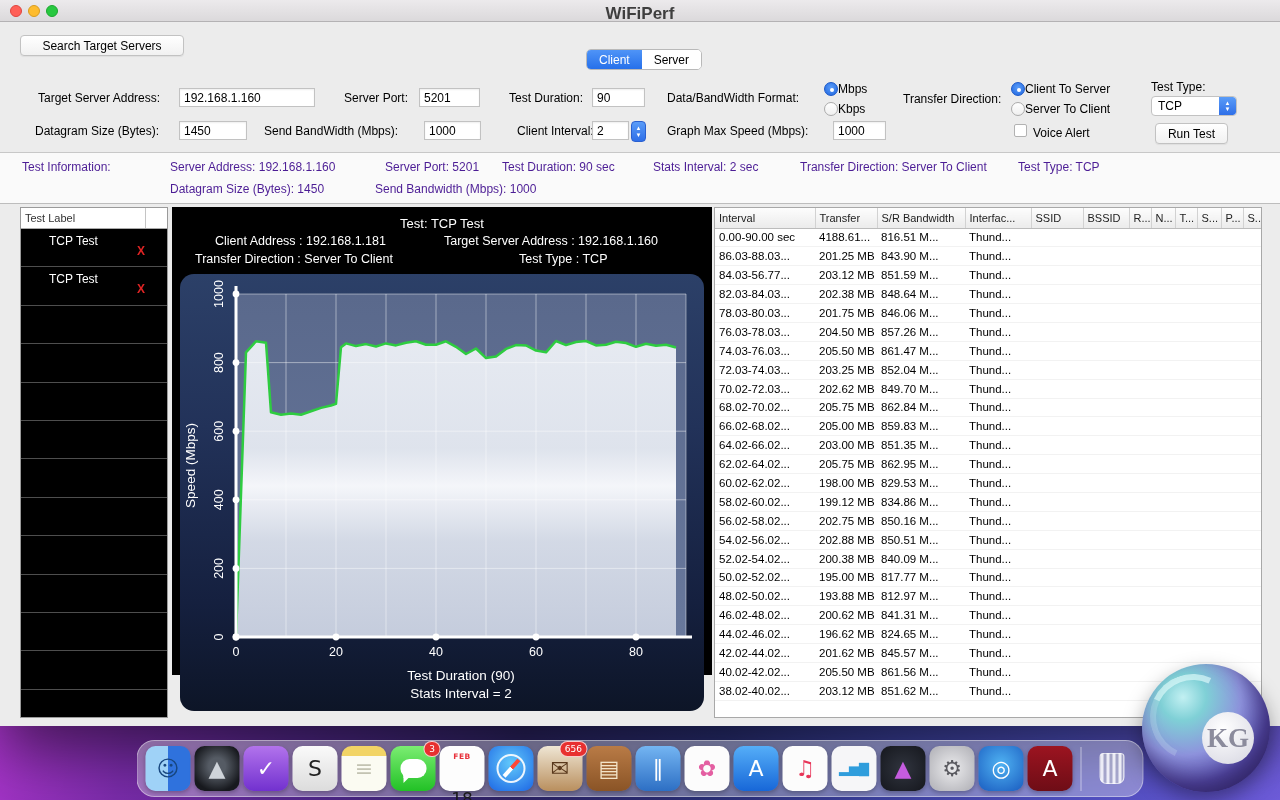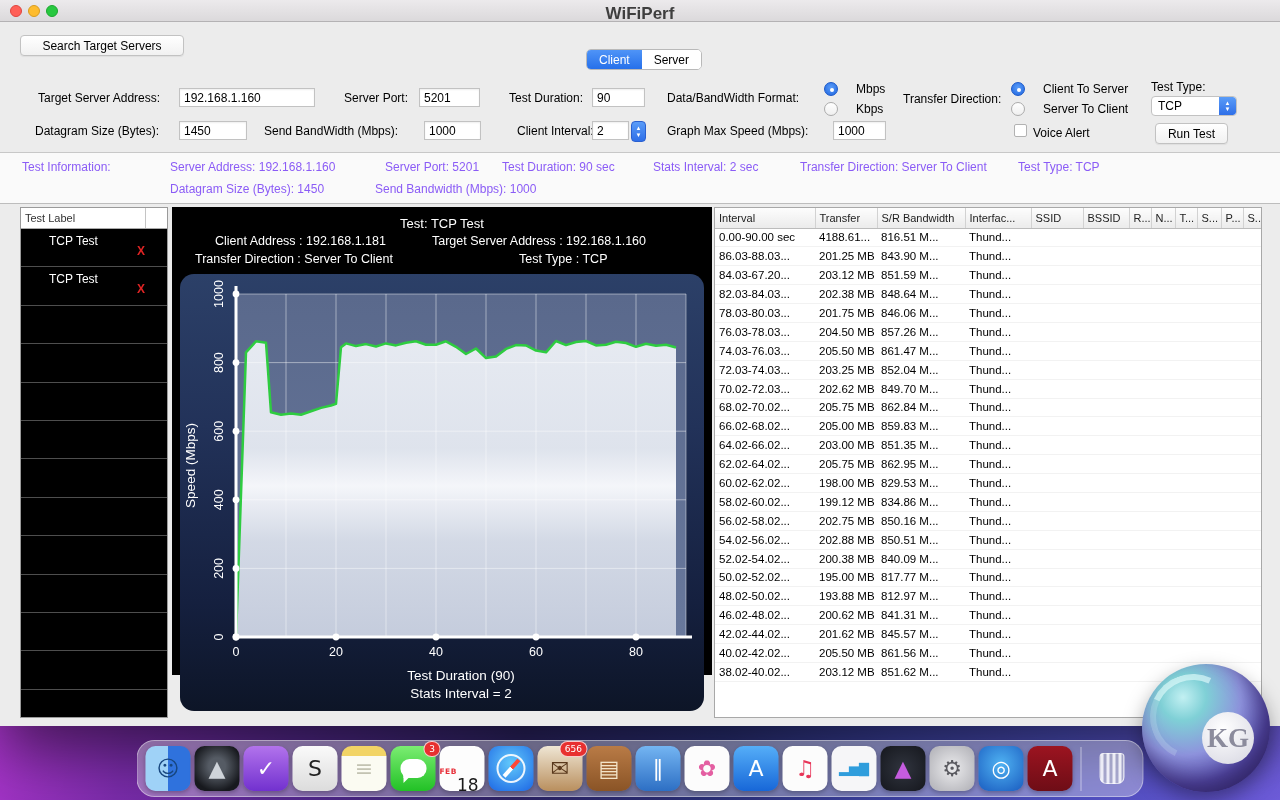--- a/index.html
+++ b/index.html
@@ -28,42 +28,42 @@
 
   .seg { position:absolute; left:586px; top:49px; height:21px; display:flex; border:1px solid #b9b9b9;
     border-radius:5px; overflow:hidden; font-size:12px; background:#fff; }
   .seg .opt { padding:0 12px; display:flex; align-items:center; color:#000; background:#fff; }
   .seg .opt.on { background:linear-gradient(#4f94f7,#2670ea); color:#fff; }
 
   .lbl { position:absolute; font-size:12px; color:#000; white-space:nowrap; }
   .field { position:absolute; height:19px; background:#fff; border:1px solid #c2c2c2; font-size:12px;
     padding:0 4px; color:#000; font-family:inherit; box-shadow:inset 0 1px 2px rgba(0,0,0,.07); }
 
-  .radio { position:absolute; display:flex; align-items:center; gap:18px; font-size:12px; height:16px; }
+  .radio { position:absolute; display:flex; align-items:center; gap:0; font-size:12px; height:16px; }
   .radio .dot { width:14px; height:14px; border-radius:50%; border:1px solid #ababab;
     background:linear-gradient(#fff,#efefef); position:relative; flex:0 0 auto; }
   .radio.on .dot { background:radial-gradient(circle at 50% 38%,#5a9cf8,#1f66e0); border-color:#1a58c8; }
   .radio.on .dot::after { content:""; position:absolute; left:5px; top:5px; width:4px; height:4px;
     border-radius:50%; background:#fff; }
 
   .checkbox { position:absolute; width:13px; height:13px; background:#fff; border:1px solid #b2b2b2; border-radius:2px; }
 
   .select { position:absolute; background:#fff; border:1px solid #c2c2c2; border-radius:4px;
     display:flex; align-items:center; font-size:12px; overflow:hidden; }
   .select .val { flex:1; padding:0 6px; }
   .arrows { width:17px; align-self:stretch; background:linear-gradient(#5a9cf8,#2f6fe8);
     color:#fff; display:flex; flex-direction:column; align-items:center; justify-content:center;
     font-size:6px; line-height:6.5px; border-radius:0 3px 3px 0; }
   .stepper { position:absolute; width:15px; height:21px; background:linear-gradient(#5a9cf8,#2f6fe8);
     border-radius:4px; color:#fff; display:flex; flex-direction:column; align-items:center;
     justify-content:center; font-size:6px; line-height:6.5px; border:1px solid #2a60d0; }
 
   .infobar { position:absolute; left:0; top:152px; width:1280px; height:52px; background:#fafafa;
     border-top:1px solid #c8c8c8; border-bottom:1px solid #bdbdbd; }
-  .ilabel { position:absolute; font-size:12px; color:#8b5cf6; white-space:nowrap; }
+  .ilabel { position:absolute; font-size:12px; color:#4c1d95; white-space:nowrap; }
 
   .sidebar { position:absolute; left:20px; top:207px; width:148px; height:511px; background:#000;
     border:1px solid #9a9a9a; overflow:hidden; }
   .sidebar-header { height:21px; background:#fff; border-bottom:1px solid #aaa; display:flex; font-size:11px; color:#333; }
   .sidebar-header .h1 { width:125px; padding:4px 0 0 4px; border-right:1px solid #c4c4c4; }
   .sidebar-header .h2 { flex:1; }
   .srow { height:38.4px; border-bottom:1px solid #4e4e4e; position:relative; background:#000; }
   .slabel { position:absolute; left:28px; top:5px; color:#fff; font-size:12px; }
   .sx { position:absolute; right:22px; top:15px; color:#e02424; font-size:12px; font-weight:bold; }
 
@@ -91,21 +91,21 @@
     font-family:"DejaVu Sans",sans-serif; flex:0 0 auto; }
   .badge { position:absolute; top:-5px; right:-5px; background:#e83030; color:#fff; border-radius:9px;
     font-size:9px; line-height:1; padding:2.5px 4.5px; border:1px solid rgba(255,255,255,.75); }
   .dsep { width:1px; height:44px; background:rgba(255,255,255,.5); margin:0 4px; flex:0 0 auto; }
   .bubble { width:26px; height:19px; background:#fff; border-radius:9px; position:relative; }
   .bubble::after { content:""; position:absolute; left:3px; bottom:-5px; width:0; height:0;
     border:5px solid transparent; border-top-color:#fff; border-left-color:#fff; }
   .compass { width:29px; height:29px; border:2.5px solid rgba(255,255,255,.9); border-radius:50%; position:relative; }
   .compass::after { content:""; position:absolute; left:10.5px; top:1px; width:3.5px; height:22px;
     background:linear-gradient(#ff4636 50%,#ffffff 50%); transform:rotate(42deg); }
-  .cal { width:100%; height:100%; display:flex; flex-direction:row; align-items:center; padding-top:6px; }
+  .cal { width:100%; height:100%; display:flex; flex-direction:column; align-items:center; padding-top:6px; }
   .cal-m { font-size:7.5px; font-weight:bold; color:#e8303a; letter-spacing:.5px; }
   .cal-d { font-size:17px; color:#1a1a1a; line-height:1.15;margin-top:29px; }
   .trash-shape { width:25px; height:31px; border:1px solid rgba(255,255,255,.65); border-radius:4px 4px 7px 7px;
     background:repeating-linear-gradient(90deg,rgba(255,255,255,.85) 0 3px,rgba(190,192,205,.55) 3px 6px); }
 
   .kg { position:absolute; right:10px; bottom:8px; width:128px; height:128px; border-radius:50%;
     background:radial-gradient(circle at 32% 26%,#c2f0f2 0%,#7fd0d6 18%,#8e93dd 45%,#584ead 68%,#322b6d 100%);
     box-shadow:inset -8px -12px 22px rgba(35,20,75,.55), 0 8px 20px rgba(0,0,0,.35); }
   .kg::before { content:""; position:absolute; left:8px; top:10px; width:74px; height:74px; border-radius:50%;
     border-top:6px solid rgba(225,250,250,.65); border-left:6px solid rgba(225,250,250,.2);
@@ -220,21 +220,21 @@
           <div class="srow"></div>
           <div class="srow"></div>
           <div class="srow"></div>
           <div class="srow"></div>
         </div>
     </div>
 
     <div class="chartpanel">
       <div class="ctitle">Test: TCP Test</div>
       <span class="chead" style="left:43px;top:27px">Client Address : 192.168.1.181</span>
-      <span class="chead" style="left:260px;top:27px">Target Server Address : 192.168.1.160</span>
+      <span class="chead" style="left:272px;top:27px">Target Server Address : 192.168.1.160</span>
       <span class="chead" style="left:23px;top:45px">Transfer Direction : Server To Client</span>
       <span class="chead" style="left:347px;top:45px">Test Type : TCP</span>
       <div class="chartbox"><svg width="524" height="437" viewBox="0 0 524 437">
             <defs>
               <linearGradient id="fillg" gradientUnits="userSpaceOnUse" x1="0" y1="20" x2="0" y2="363">
                 <stop offset="0" stop-color="rgba(241,244,249,0.95)"></stop>
                 <stop offset="0.45" stop-color="rgba(233,237,244,0.92)"></stop>
                 <stop offset="0.56" stop-color="rgba(249,250,253,0.97)"></stop>
                 <stop offset="0.72" stop-color="rgba(223,228,238,0.9)"></stop>
                 <stop offset="1" stop-color="rgba(212,218,231,0.86)"></stop>
@@ -332,21 +332,21 @@
               <td></td>
               <td></td>
               <td></td>
               <td></td>
               <td></td>
               <td></td>
               <td></td>
               <td></td>
             </tr>
             <tr>
-              <td>84.03-67.20...</td>
+              <td>84.03-56.77...</td>
               <td>203.12 MB</td>
               <td>851.59 M...</td>
               <td>Thund...</td>
               <td></td>
               <td></td>
               <td></td>
               <td></td>
               <td></td>
               <td></td>
               <td></td>
@@ -587,20 +587,34 @@
               <td></td>
               <td></td>
               <td></td>
               <td></td>
               <td></td>
             </tr>
             <tr>
               <td>46.02-48.02...</td>
               <td>200.62 MB</td>
               <td>841.31 M...</td>
+              <td>Thund...</td>
+              <td></td>
+              <td></td>
+              <td></td>
+              <td></td>
+              <td></td>
+              <td></td>
+              <td></td>
+              <td></td>
+            </tr>
+            <tr>
+              <td>44.02-46.02...</td>
+              <td>196.62 MB</td>
+              <td>824.65 M...</td>
               <td>Thund...</td>
               <td></td>
               <td></td>
               <td></td>
               <td></td>
               <td></td>
               <td></td>
               <td></td>
               <td></td>
             </tr>

